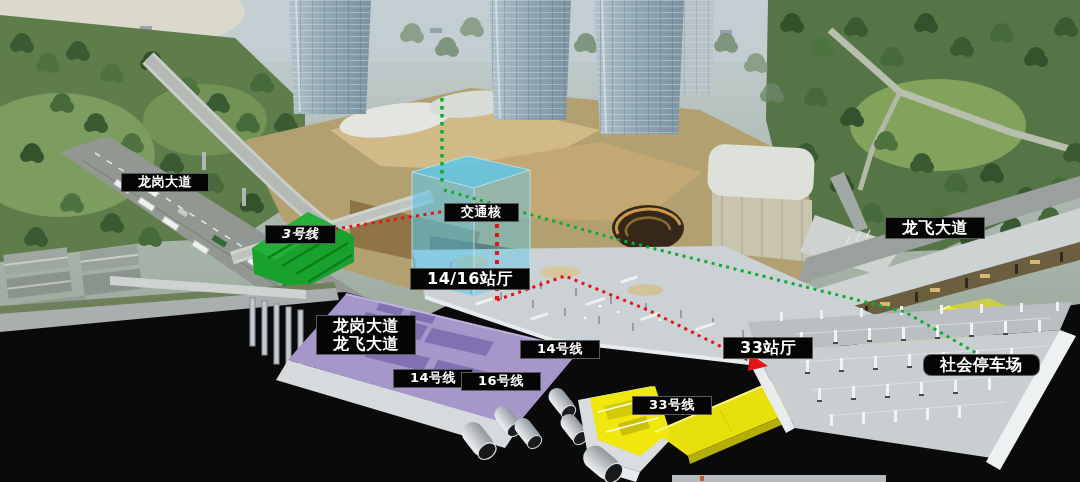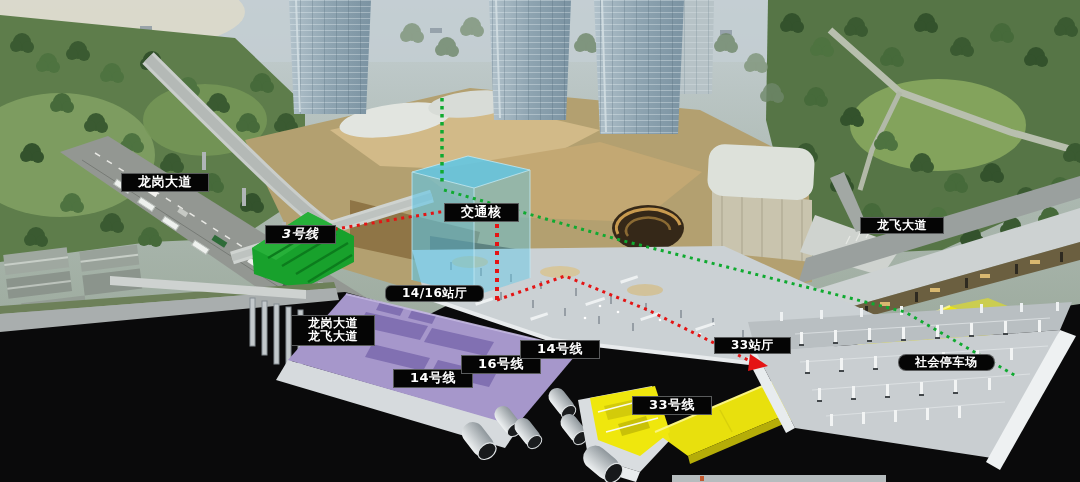--- a/index.html
+++ b/index.html
@@ -11,21 +11,21 @@
   .lbl{
     position:absolute;
     background:var(--label_bg,#050505);
     color:var(--label_text,#ffffff);
     font-weight:bold;font-size:13px;line-height:1.12;
     padding:1px 16px;white-space:nowrap;
     border:1px solid rgba(225,232,235,0.38);
     letter-spacing:0.5px;
     text-shadow:0 0 1px #000;
   }
-  .lbl.small{font-size:12px;}
+  .lbl.small{font-size:16px;margin-left:25px;}
   .lbl .ln{display:block;text-align:center;}
 </style>
 </head>
 <body>
 
 <div class="stage">
 
 <svg width="1080" height="482" viewBox="0 0 1080 482">
   <defs>
     <linearGradient id="bgSky" x1="0" y1="0" x2="0" y2="1">
@@ -504,26 +504,26 @@
     <polyline points="305,234 440,212 497,206" stroke-width="3" stroke-dasharray="3 4.5" style="stroke:var(--route_red)"></polyline>
     <line x1="497" y1="206" x2="497" y2="300" stroke-width="4" stroke-dasharray="4 5" style="stroke:var(--route_red)"></line>
     <polyline points="497,300 565,276 648,310 752,362" stroke-width="3" stroke-dasharray="3 4.5" style="stroke:var(--route_red)"></polyline>
     <polygon points="750,354 768,366 748,371" style="fill:var(--route_red)"></polygon>
   </g>
 </svg>
 
 <div class="lbl" style="left:121px;top:173px;">龙岗大道</div>
 <div class="lbl" style="left:265px;top:225px;font-style:italic;">3号线</div>
 <div class="lbl" style="left:436px;top:203px;margin-left:8px;">交通核</div>
-<div class="lbl small" style="left:385px;top:285px;border-radius:6px;">14/16站厅</div>
+<div class="lbl small" style="left:385px;top:268px;">14/16站厅</div>
 <div class="lbl small" style="left:291px;top:315px;">
   <span class="ln">龙岗大道</span>
   <span class="ln">龙飞大道</span>
 </div>
 <div class="lbl" style="left:393px;top:369px;">14号线</div>
-<div class="lbl" style="left:461px;top:355px;">16号线</div>
+<div class="lbl" style="left:461px;top:372px;">16号线</div>
 <div class="lbl" style="left:520px;top:340px;">14号线</div>
-<div class="lbl small" style="left:714px;top:337px;">33站厅</div>
+<div class="lbl small" style="left:698px;top:337px;">33站厅</div>
 <div class="lbl" style="left:632px;top:396px;text-align:center;">33号线</div>
 <div class="lbl small" style="left:860px;top:217px;">龙飞大道</div>
 <div class="lbl small" style="left:898px;top:354px;border-radius:8px;">社会停车场</div>
 
 </div>
 
 </body></html>

